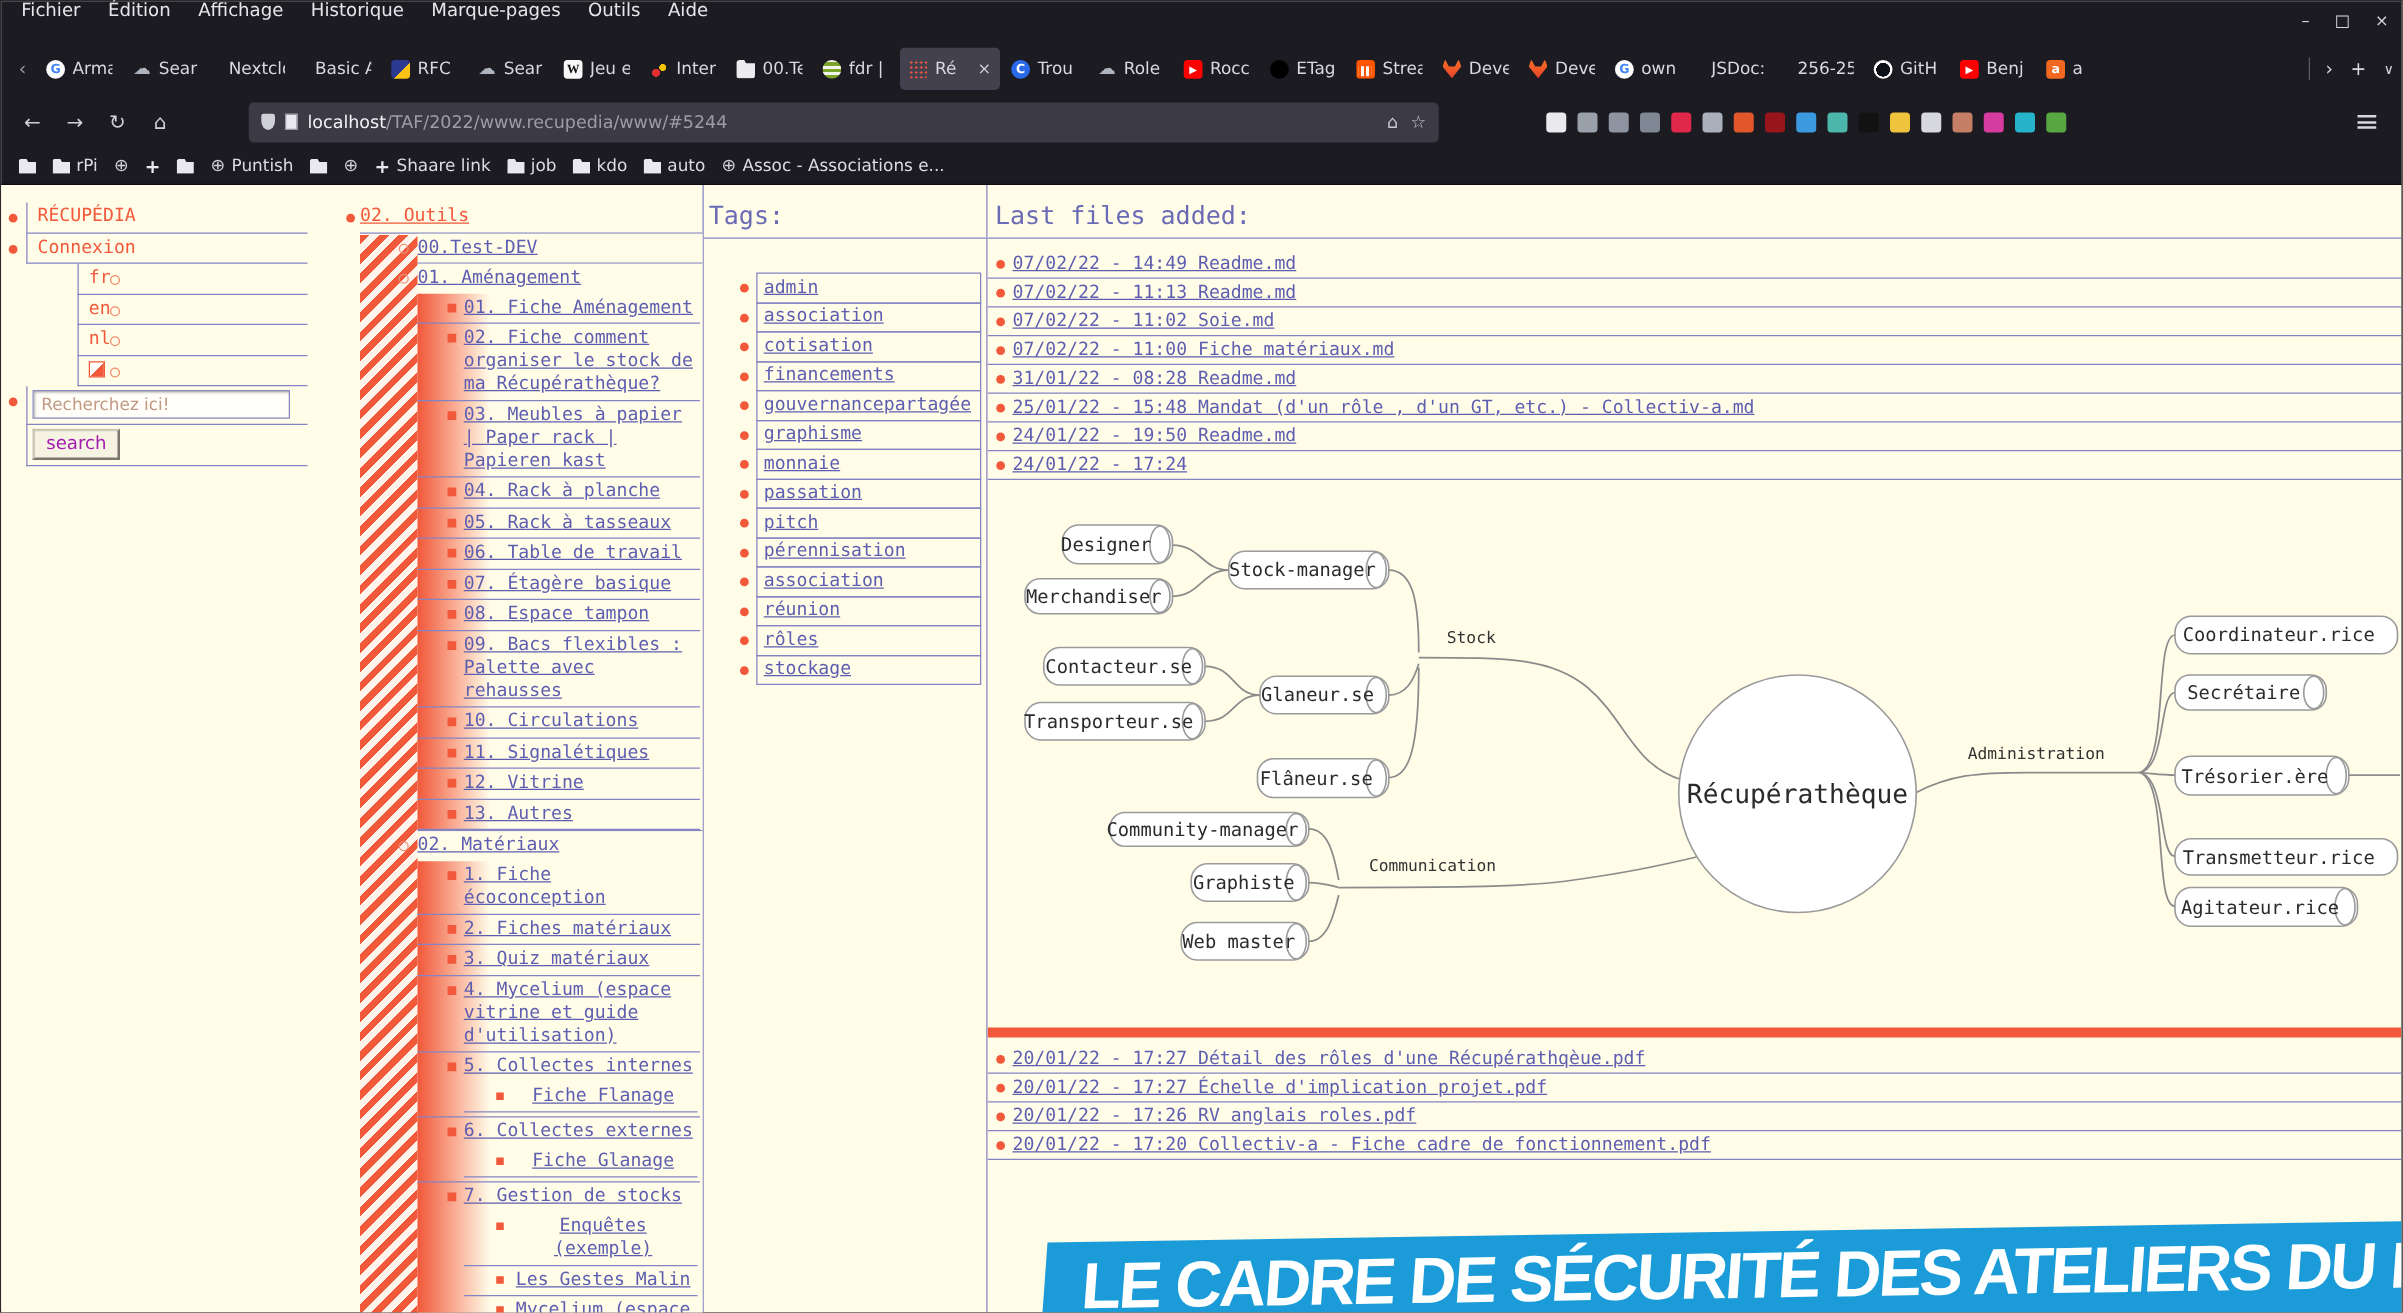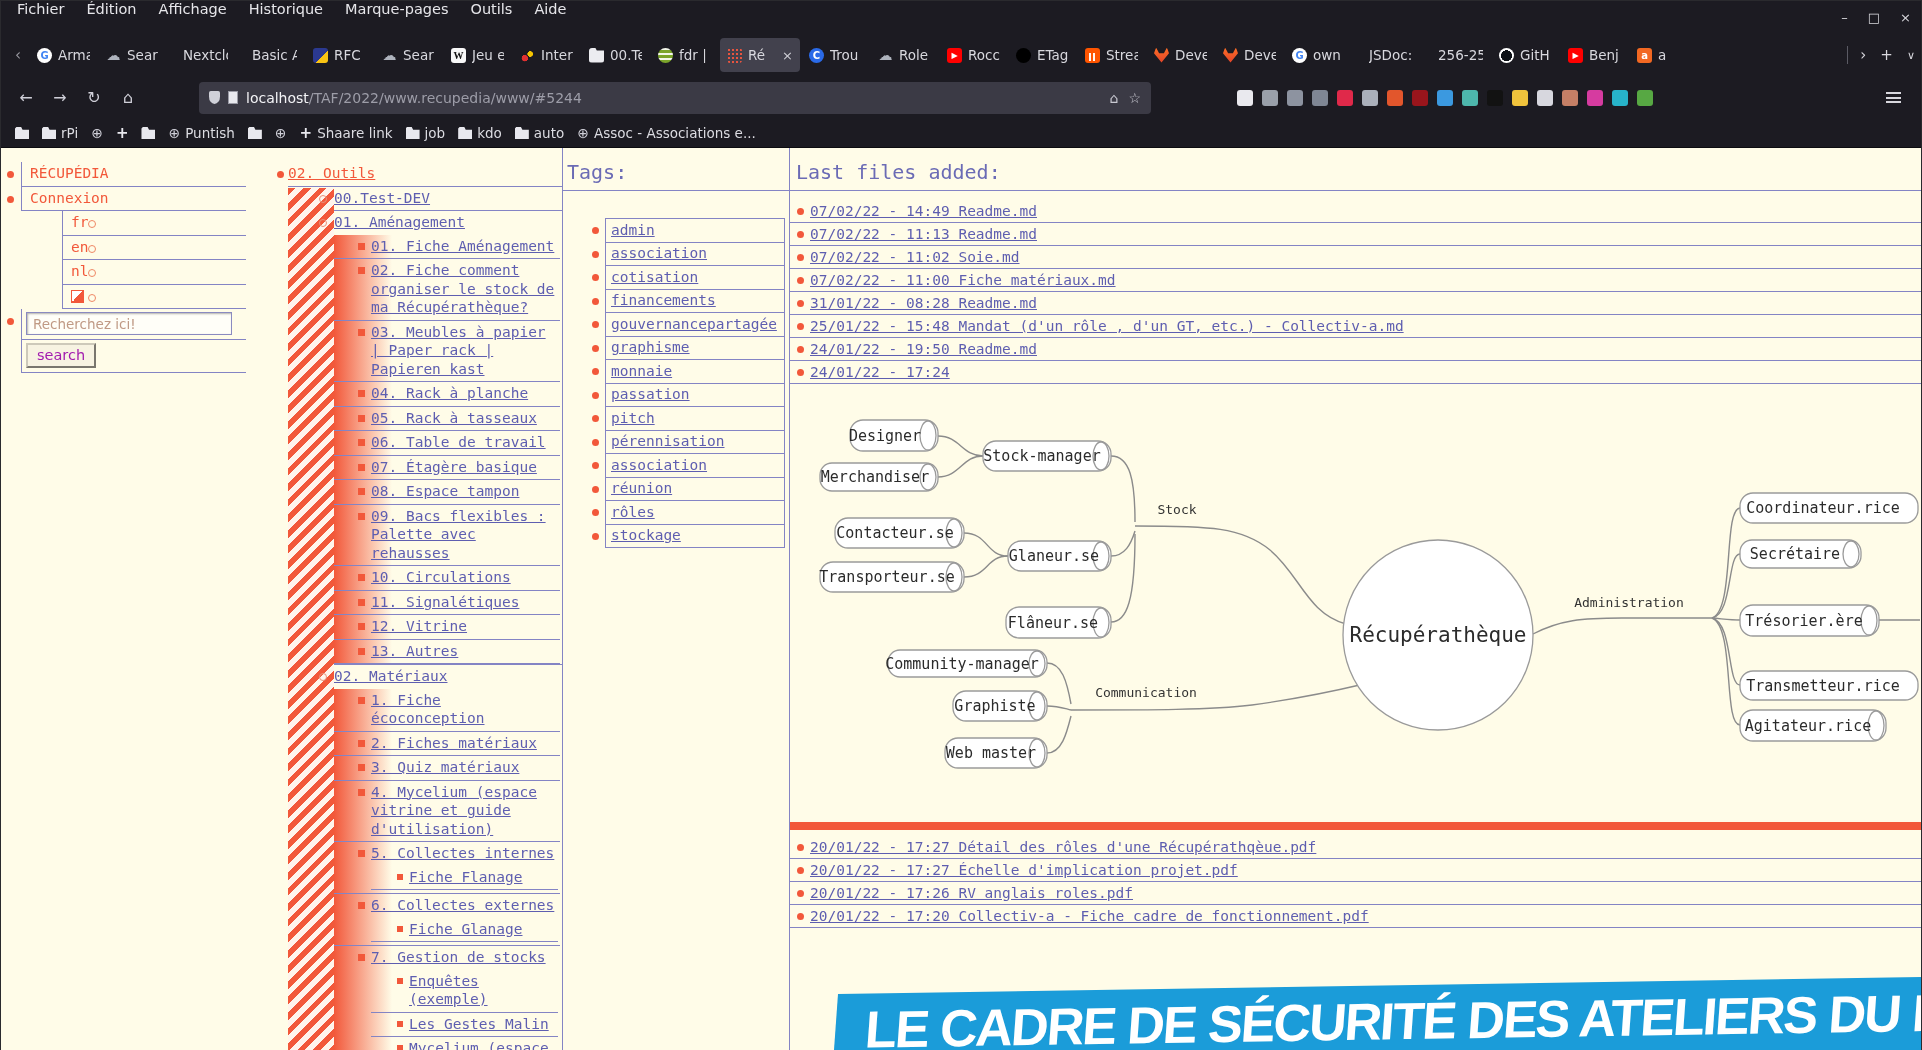--- a/index.html
+++ b/index.html
@@ -114,21 +114,21 @@
   ul.lvl2 > li { position:relative; border-bottom:1px solid var(--bd); padding:2px 2px 3px 0;
                  line-height:18.5px; background:var(--cream); }
   ul.lvl2 > li::before { content:""; position:absolute; left:-15px; top:8px; width:6px; height:6px;
                  border-radius:50%; border:1.4px solid #e8917a; }
   ul.lvl3 { list-style:none; margin:3px 0 0 0; padding:0;
             background:linear-gradient(to right, var(--red) 0, rgba(255,252,232,0) 58px); }
   ul.lvl2 > li.has-children { padding-bottom:0; }
   ul.lvl3 > li { position:relative; border-bottom:1px solid var(--bd); padding:2px 2px 3px 37px; line-height:18.5px; }
   ul.lvl3 > li::before { content:""; position:absolute; left:24px; top:8px; width:7px; height:7px; background:var(--red); }
   ul.lvl4 { list-style:none; margin-top:3px; }
-  ul.lvl4 > li { position:relative; border-bottom:1px solid var(--bd); padding:2px 2px 3px 38px; line-height:18.5px; }
+  ul.lvl4 > li { position:relative; border-bottom:1px solid var(--bd); padding:2px 2px 3px 38px; line-height:18.5px;text-align:center; }
   ul.lvl4 > li::before { content:""; position:absolute; left:26px; top:8px; width:6px; height:6px; background:var(--red); }
   ul.lvl4 > li:last-child, ul.lvl3 > li:last-child { border-bottom-width:1px; }
 
   
   .tagscol { width:226px; flex:none; padding-top:8px; }
   .col-heading { font-size:20px; color:#6b6bb5; border-bottom:1px solid var(--bd);
                  padding:4px 2px 6px 4px; font-weight:normal; }
   .taglist { list-style:none; margin:28px 4px 0 42px; }
   .taglist li { position:relative; border:1px solid var(--bd); margin-top:-1px; padding:1.5px 5px 2px; line-height:19px; }
   .taglist li::before { content:""; position:absolute; left:-14px; top:8px; width:7px; height:7px;

